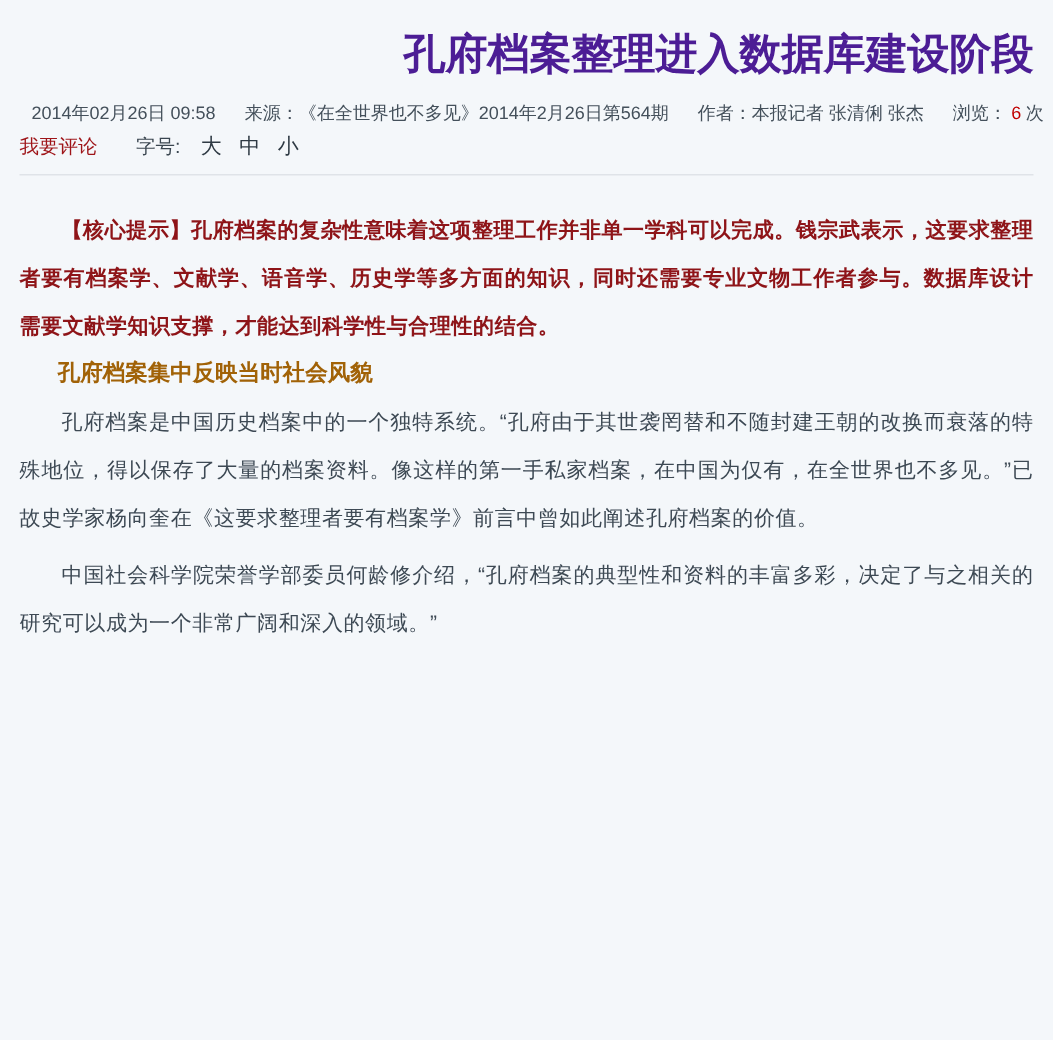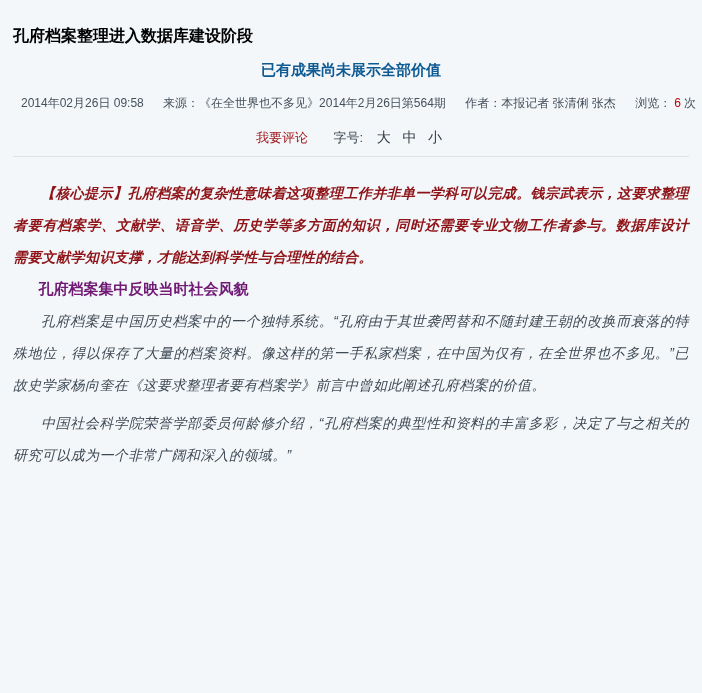--- a/index.html
+++ b/index.html
@@ -8,25 +8,25 @@
     height: 693px;
     overflow: hidden;
     background: #f4f7fa;
     font-family: "Liberation Sans", "DejaVu Sans", sans-serif;
     color: #3d4954;
   }
   .page { padding: 0 13px; }
 
   .article-title {
     margin: 22px 0 0 0;
-    font-size: 16px;
+    font-size: 28px;
     line-height: 28px;
     font-weight: bold;
-    text-align: left;
-    color: #000000;
+    text-align: right;
+    color: #4c1d95;
   }
   .article-subtitle {
     margin: 12px 0 0 0;
     font-size: 15px;
     line-height: 16px;
     font-weight: bold;
     text-align: center;
     color: #0e5a93;
   }
 
@@ -35,24 +35,23 @@
     font-size: 12px;
     line-height: 14px;
     text-align: center;
     color: #44505b;
     white-space: nowrap;
   }
   .meta-line1 .seg { margin: 0 8px; }
   .views-count { color: #c00000; margin: 0 3px; }
 
   .meta-line2 {
-    margin-top: 20px;
+    margin-top: 8px;
     font-size: 13px;
     line-height: 14px;
-    text-align: center;
     color: #3a4650;
   }
   .comment-link {
     color: #9e1418;
     text-decoration: none;
     margin-right: 22px;
     cursor: pointer;
   }
   .fontsize-label { margin-right: 6px; }
   .fontsize-option {
@@ -69,44 +68,42 @@
     height: 0;
   }
 
   .body-text p {
     margin: 6px 0;
     font-size: 14px;
     line-height: 32px;
     text-indent: 2em;
     letter-spacing: 0.4px;
     text-align: justify;
-    font-style: italic;
   }
   .core-tip {
     margin-top: 20px !important;
     color: #8e1418;
     font-weight: bold;
   }
   .section-heading {
     margin: 6px 0;
     font-size: 15px;
     line-height: 20px;
     font-weight: bold;
-    color: #701a75;
+    color: #a16207;
     text-indent: 1.7em;
   }
 </style>
 </head>
 <body>
 
 <div class="page">
 
   <h1 class="article-title">孔府档案整理进入数据库建设阶段</h1>
 
-  <div class="article-subtitle">已有成果尚未展示全部价值</div>
 
   <div class="meta-line1">
     <span class="seg">2014年02月26日  09:58</span>
     <span class="seg">来源：《在全世界也不多见》2014年2月26日第564期</span>
     <span class="seg">作者：本报记者 张清俐 张杰</span>
     <span class="seg"><span>浏览：</span><span class="views-count">6</span><span>次</span></span>
   </div>
 
   <div class="meta-line2">
     <a class="comment-link">我要评论</a>

